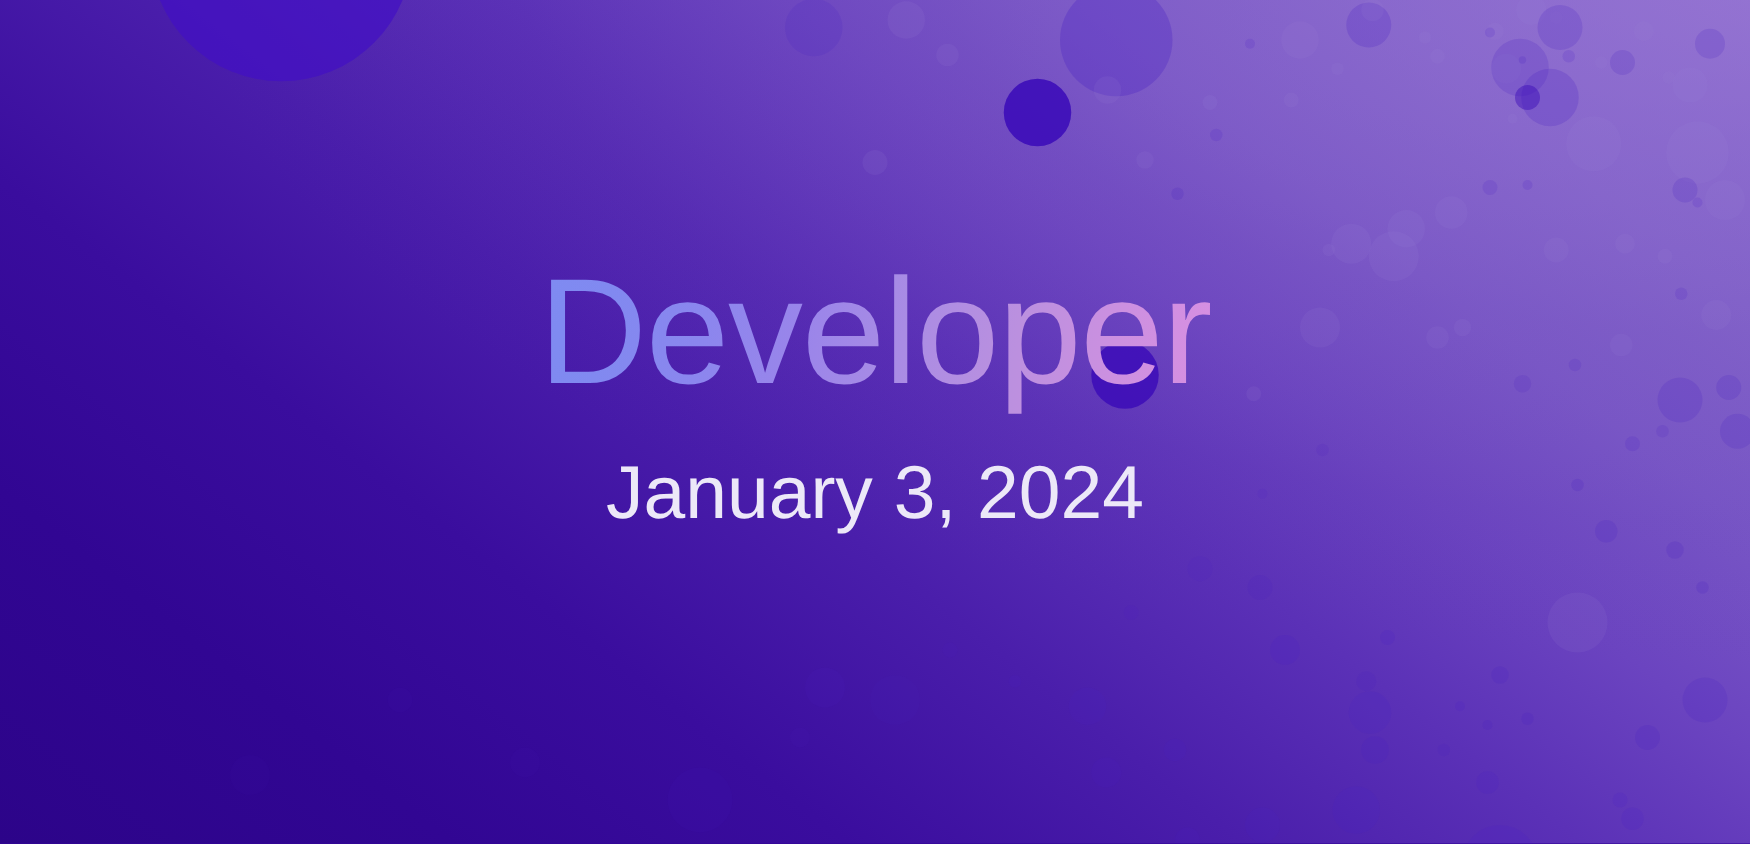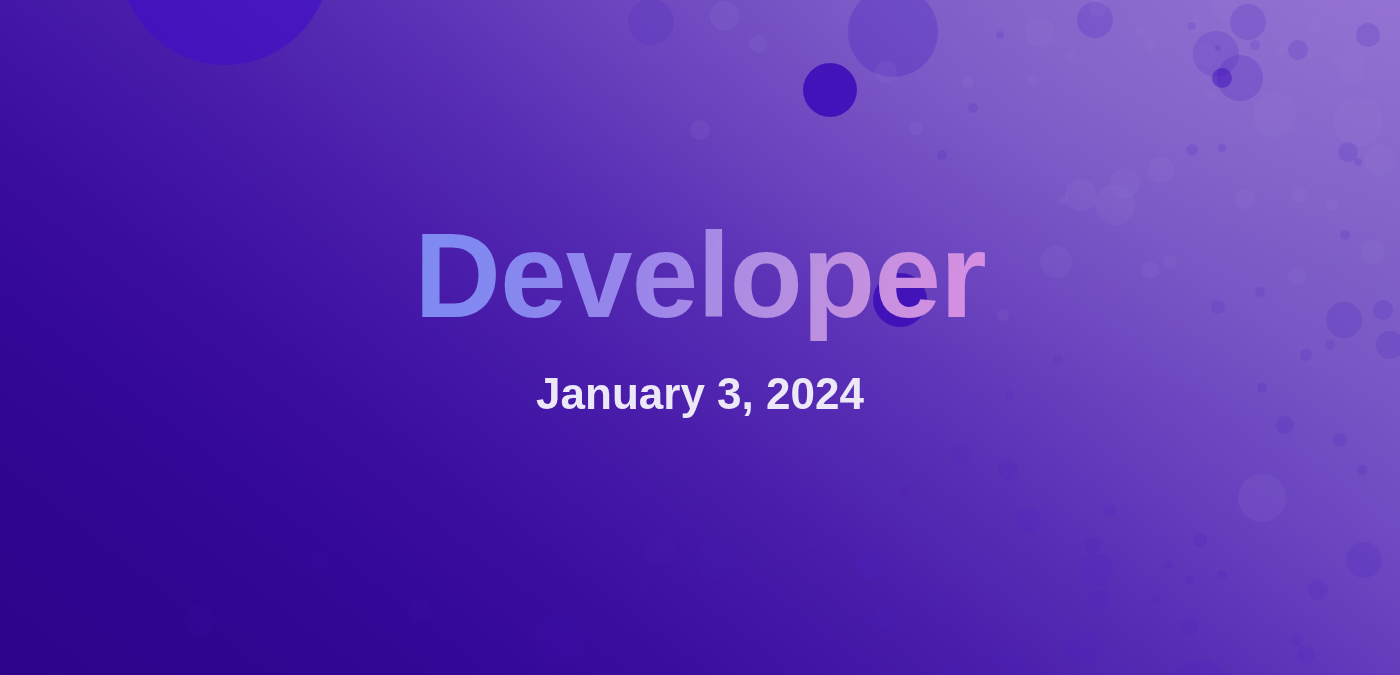--- a/index.html
+++ b/index.html
@@ -79,21 +79,21 @@
     display: flex;
     flex-direction: column;
     align-items: center;
     justify-content: center;
     text-align: center;
   }
 
   .title {
     margin: 0;
     font-size: 120px;
-    font-weight: 700;
+    font-weight: 400;
     line-height: 1.1;
     letter-spacing: -1px;
     background-image: linear-gradient(100deg,
         #7e8bf2 0%,
         #8189f0 12%,
         #8b86ee 26%,
         #9a85ea 40%,
         #a98ce4 54%,
         #bb90df 70%,
         #cc90e0 84%,
@@ -101,22 +101,22 @@
     -webkit-background-clip: text;
     background-clip: text;
     color: transparent;
     -webkit-text-fill-color: transparent;
     padding: 0 6px;
   }
   .title-line { display: block; }
 
   .subtitle {
     margin: 28px 0 0 0;
-    font-size: 44px;
-    font-weight: 700;
+    font-size: 60px;
+    font-weight: 400;
     letter-spacing: 0px;
     color: #ece8f8;
   }
 
   
   .content-inner { transform: translateY(-24px); }
 </style>
 </head>
 <body>
 

